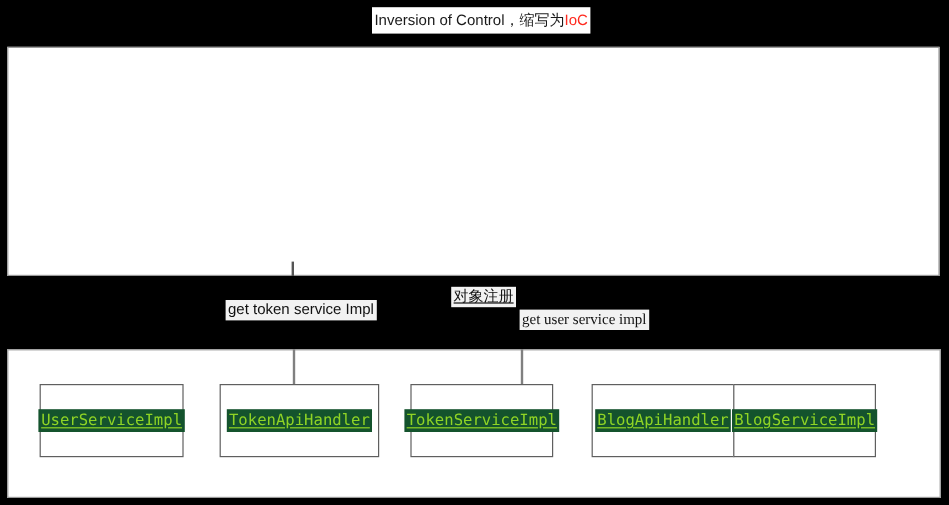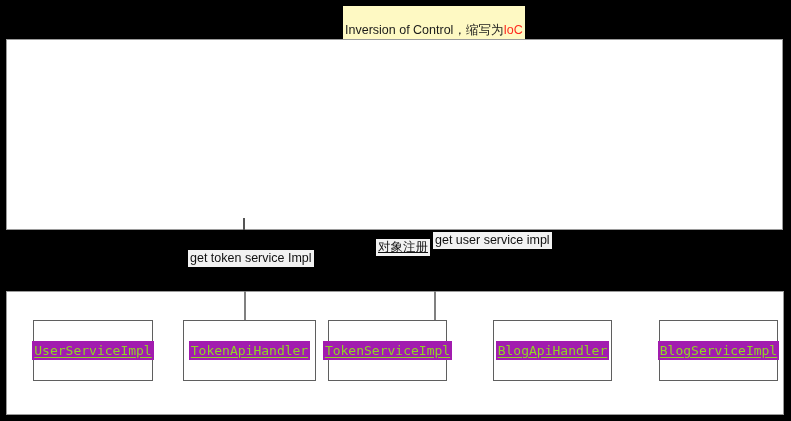--- a/index.html
+++ b/index.html
@@ -8,26 +8,26 @@
     background:#000000;
     font-family:"Liberation Sans", sans-serif;
     overflow:hidden;
     position:relative;
   }
   #canvas{position:absolute;left:0;top:0;width:791px;height:421px;}
 
   
   .title-chip{
     position:absolute;
-    left:343px;top:6px;
-    background:#fef9c3;
+    left:310px;top:6px;
+    background:#ffffff;
     color:#1a1a1a;
     font-size:12.5px;
     line-height:16px;
-    padding:16px 2px;
+    padding:3px 2px;
     white-space:nowrap;
   }
   .title-chip .accent{color:#ff2a1f;}
 
   
   .panel{
     position:absolute;
     background:#ffffff;
     border:1px solid #9a9a9a;
     box-sizing:border-box;
@@ -41,21 +41,21 @@
     background:#f2f2f2;
     color:#111111;
     font-size:12.5px;
     line-height:17px;
     padding:0 2px;
     white-space:nowrap;
     box-sizing:border-box;
   }
   #chip-get-token{left:188px;top:250px;text-align:center;}
   #chip-register{left:376px;top:239px;text-decoration:underline;}
-  #chip-get-user{left:433px;top:232px;}
+  #chip-get-user{left:433px;top:258px;font-family:Liberation Serif, serif;}
 
   
   .vline{position:absolute;background:#808080;width:2px;}
   .stub{position:absolute;background:#555555;width:2px;}
 
   #stub-top{left:243px;top:218px;height:12px;}
   #line-left{left:244px;top:291px;height:29px;}
   #line-right{left:434px;top:291px;height:29px;}
 
   
@@ -64,36 +64,36 @@
     background:#ffffff;
     border:1px solid #5f5f5f;
     box-sizing:border-box;
     top:320px;
     height:61px;
     display:flex;
     align-items:center;
     justify-content:center;
   }
   .node-label{
-    background:#a21caf;
+    background:#14532d;
     color:#8fd425;
     font-family:"DejaVu Sans Mono","Liberation Mono",monospace;
     font-size:13px;
     line-height:17px;
     letter-spacing:0px;
     text-decoration:underline;
     text-underline-offset:2px;
     padding:1px 2px;
     white-space:nowrap;
   }
   #node-0{left:33px;width:120px;}
   #node-1{left:183px;width:133px;}
-  #node-2{left:328px;width:119px;}
+  #node-2{left:342px;width:119px;}
   #node-3{left:493px;width:119px;}
-  #node-4{left:611px;width:119px;margin-left:48px;}
+  #node-4{left:611px;width:119px;}
 </style>
 </head>
 <body>
 
 <div id="canvas">
 
   <div class="title-chip"><span>Inversion of Control，缩写为</span><span class="accent">IoC</span></div>
 
   <div class="panel" id="panel-top"></div>
 

